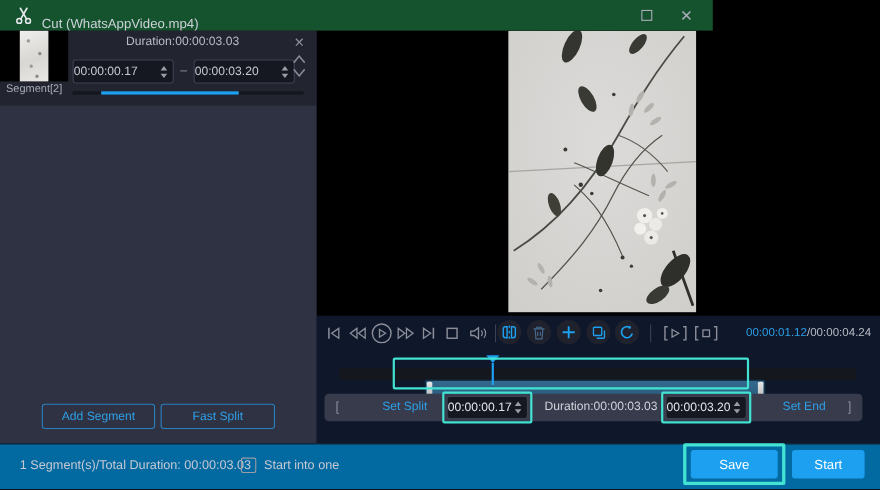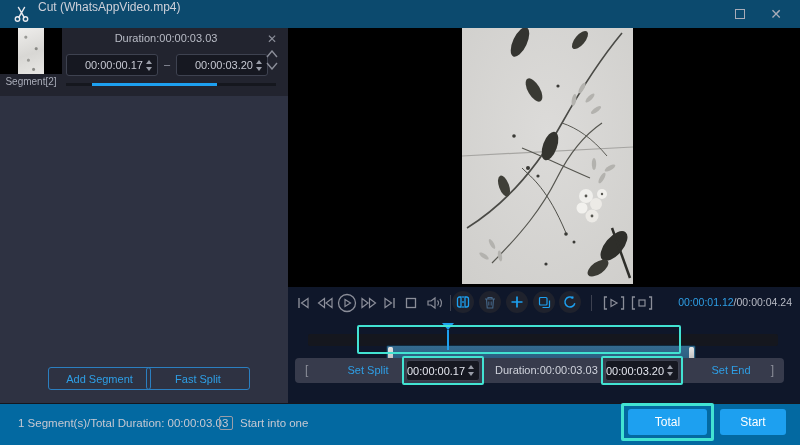--- a/index.html
+++ b/index.html
@@ -5,21 +5,21 @@
   * { margin:0; padding:0; box-sizing:border-box; }
   html,body { background:#111; }
   #app {
     position:relative; width:800px; height:445px; overflow:hidden;
     font-family:"Liberation Sans", sans-serif; background:#000;
     color:#c6c8d2; font-size:11px; user-select:none;
   }
   .abs { position:absolute; }
 
   
-  .titlebar { left:0; top:0; width:800px; height:28px; background:#0c4a6e; display:flex; align-items:flex-start; }
+  .titlebar { left:0; top:0; width:648px; height:28px; background:#14532d; display:flex; align-items:flex-end; }
   .title-text { margin-left:38px; font-size:12px; color:#cfd1da; }
   .win-btn { position:absolute; top:6px; width:16px; height:16px; display:flex; align-items:center; justify-content:center; color:#a9acb8; cursor:pointer; }
   .maximize { right:52px; }
   .maximize span { display:block; width:10px; height:10px; border:1px solid #a9acb8; }
   .close { right:16px; font-size:14px; }
 
   
   .left-panel { left:0; top:28px; width:288px; height:375px; background:#2e3242; }
   .segment-area { left:0; top:0; width:288px; height:68px; background:#22242f; }
   .thumb-box { left:0; top:0; width:62px; height:46px; background:#000; }
@@ -28,37 +28,37 @@
       radial-gradient(circle at 30% 20%, #9a9a96 0 1px, transparent 2px),
       radial-gradient(circle at 70% 45%, #8a8a86 0 1px, transparent 2px),
       radial-gradient(circle at 40% 70%, #9a9a96 0 1px, transparent 2px),
       radial-gradient(circle at 60% 90%, #8a8a86 0 1px, transparent 2px),
       linear-gradient(160deg, #efeeec, #d8d7d4 55%, #e8e7e4);
   }
   .segment-label { left:0; top:48px; width:62px; text-align:center; font-size:10px; color:#a9acb8; }
   .seg-duration { left:66px; top:4px; width:200px; text-align:center; font-size:11px; color:#b9bcc6; }
   .time-input { height:22px; background:#161821; border:1px solid #3e4250; border-radius:3px;
     display:flex; align-items:center; }
-  .time-input .val { flex:1; text-align:right; color:#c6c8d2; font-size:11px; }
+  .time-input .val { flex:1; text-align:left; color:#c6c8d2; font-size:11px; }
   .spinner { width:12px; display:flex; flex-direction:column; align-items:center; justify-content:center; gap:3px; margin-right:2px; cursor:pointer; }
   .arr-up { width:0; height:0; border-left:3.5px solid transparent; border-right:3.5px solid transparent; border-bottom:4px solid #9a9da8; }
   .arr-dn { width:0; height:0; border-left:3.5px solid transparent; border-right:3.5px solid transparent; border-top:4px solid #9a9da8; }
   .seg-input-1 { left:66px; top:26px; width:92px; }
   .seg-input-2 { left:176px; top:26px; width:92px; }
   .seg-dash { left:160px; top:30px; width:14px; text-align:center; color:#9a9da8; }
   .seg-x { left:264px; top:5px; width:16px; height:12px; color:#8b8e99; font-size:12px; line-height:12px; text-align:center; cursor:pointer; }
   .chev { left:264px; width:16px; height:10px; cursor:pointer; }
   .chev svg { display:block; margin:auto; }
   .seg-progress { left:66px; top:55px; width:210px; height:3px; background:#15171e; }
   .seg-progress-fill { position:absolute; left:26px; top:0; width:125px; height:3px; background:#1da0f0; }
 
   .outline-btn { position:absolute; height:23px; border:1px solid #2b7fc0; border-radius:3px;
     color:#2e9fe6; font-size:11px; display:flex; align-items:center; justify-content:center;
     background:transparent; cursor:pointer; }
-  .btn-add { left:48px; top:339px; width:103px; }
+  .btn-add { left:38px; top:339px; width:103px; }
   .btn-fast { left:146px; top:339px; width:104px; }
 
   
   .video-area { left:288px; top:28px; width:512px; height:259px; background:#000; }
   .video-frame { left:174px; top:0px; width:171px; height:256px; }
 
   
   .ctrl-area { left:288px; top:287px; width:512px; height:116px; background:#0f172a; }
   .icon-btn { position:absolute; top:6px; height:20px; display:flex; align-items:center; justify-content:center; cursor:pointer; }
   .sep { position:absolute; top:8px; width:1px; height:16px; background:#3d4150; }
@@ -374,18 +374,18 @@
 
       <span class="set-btn set-end">Set End</span>
       <span class="bracket brk-close">]</span>
     </div>
   </div>
 
   <div class="abs footer">
     <span class="footer-summary">1 Segment(s)/Total Duration: 00:00:03.03</span>
     <span class="merge-box"></span>
     <span class="merge-label">Start into one</span>
-    <button class="solid-btn btn-save">Total</button>
+    <button class="solid-btn btn-save">Save</button>
     <div class="hl-box hl-save"></div>
     <button class="solid-btn btn-cancel">Start</button>
   </div>
 
 </div>
 
 </body></html>

